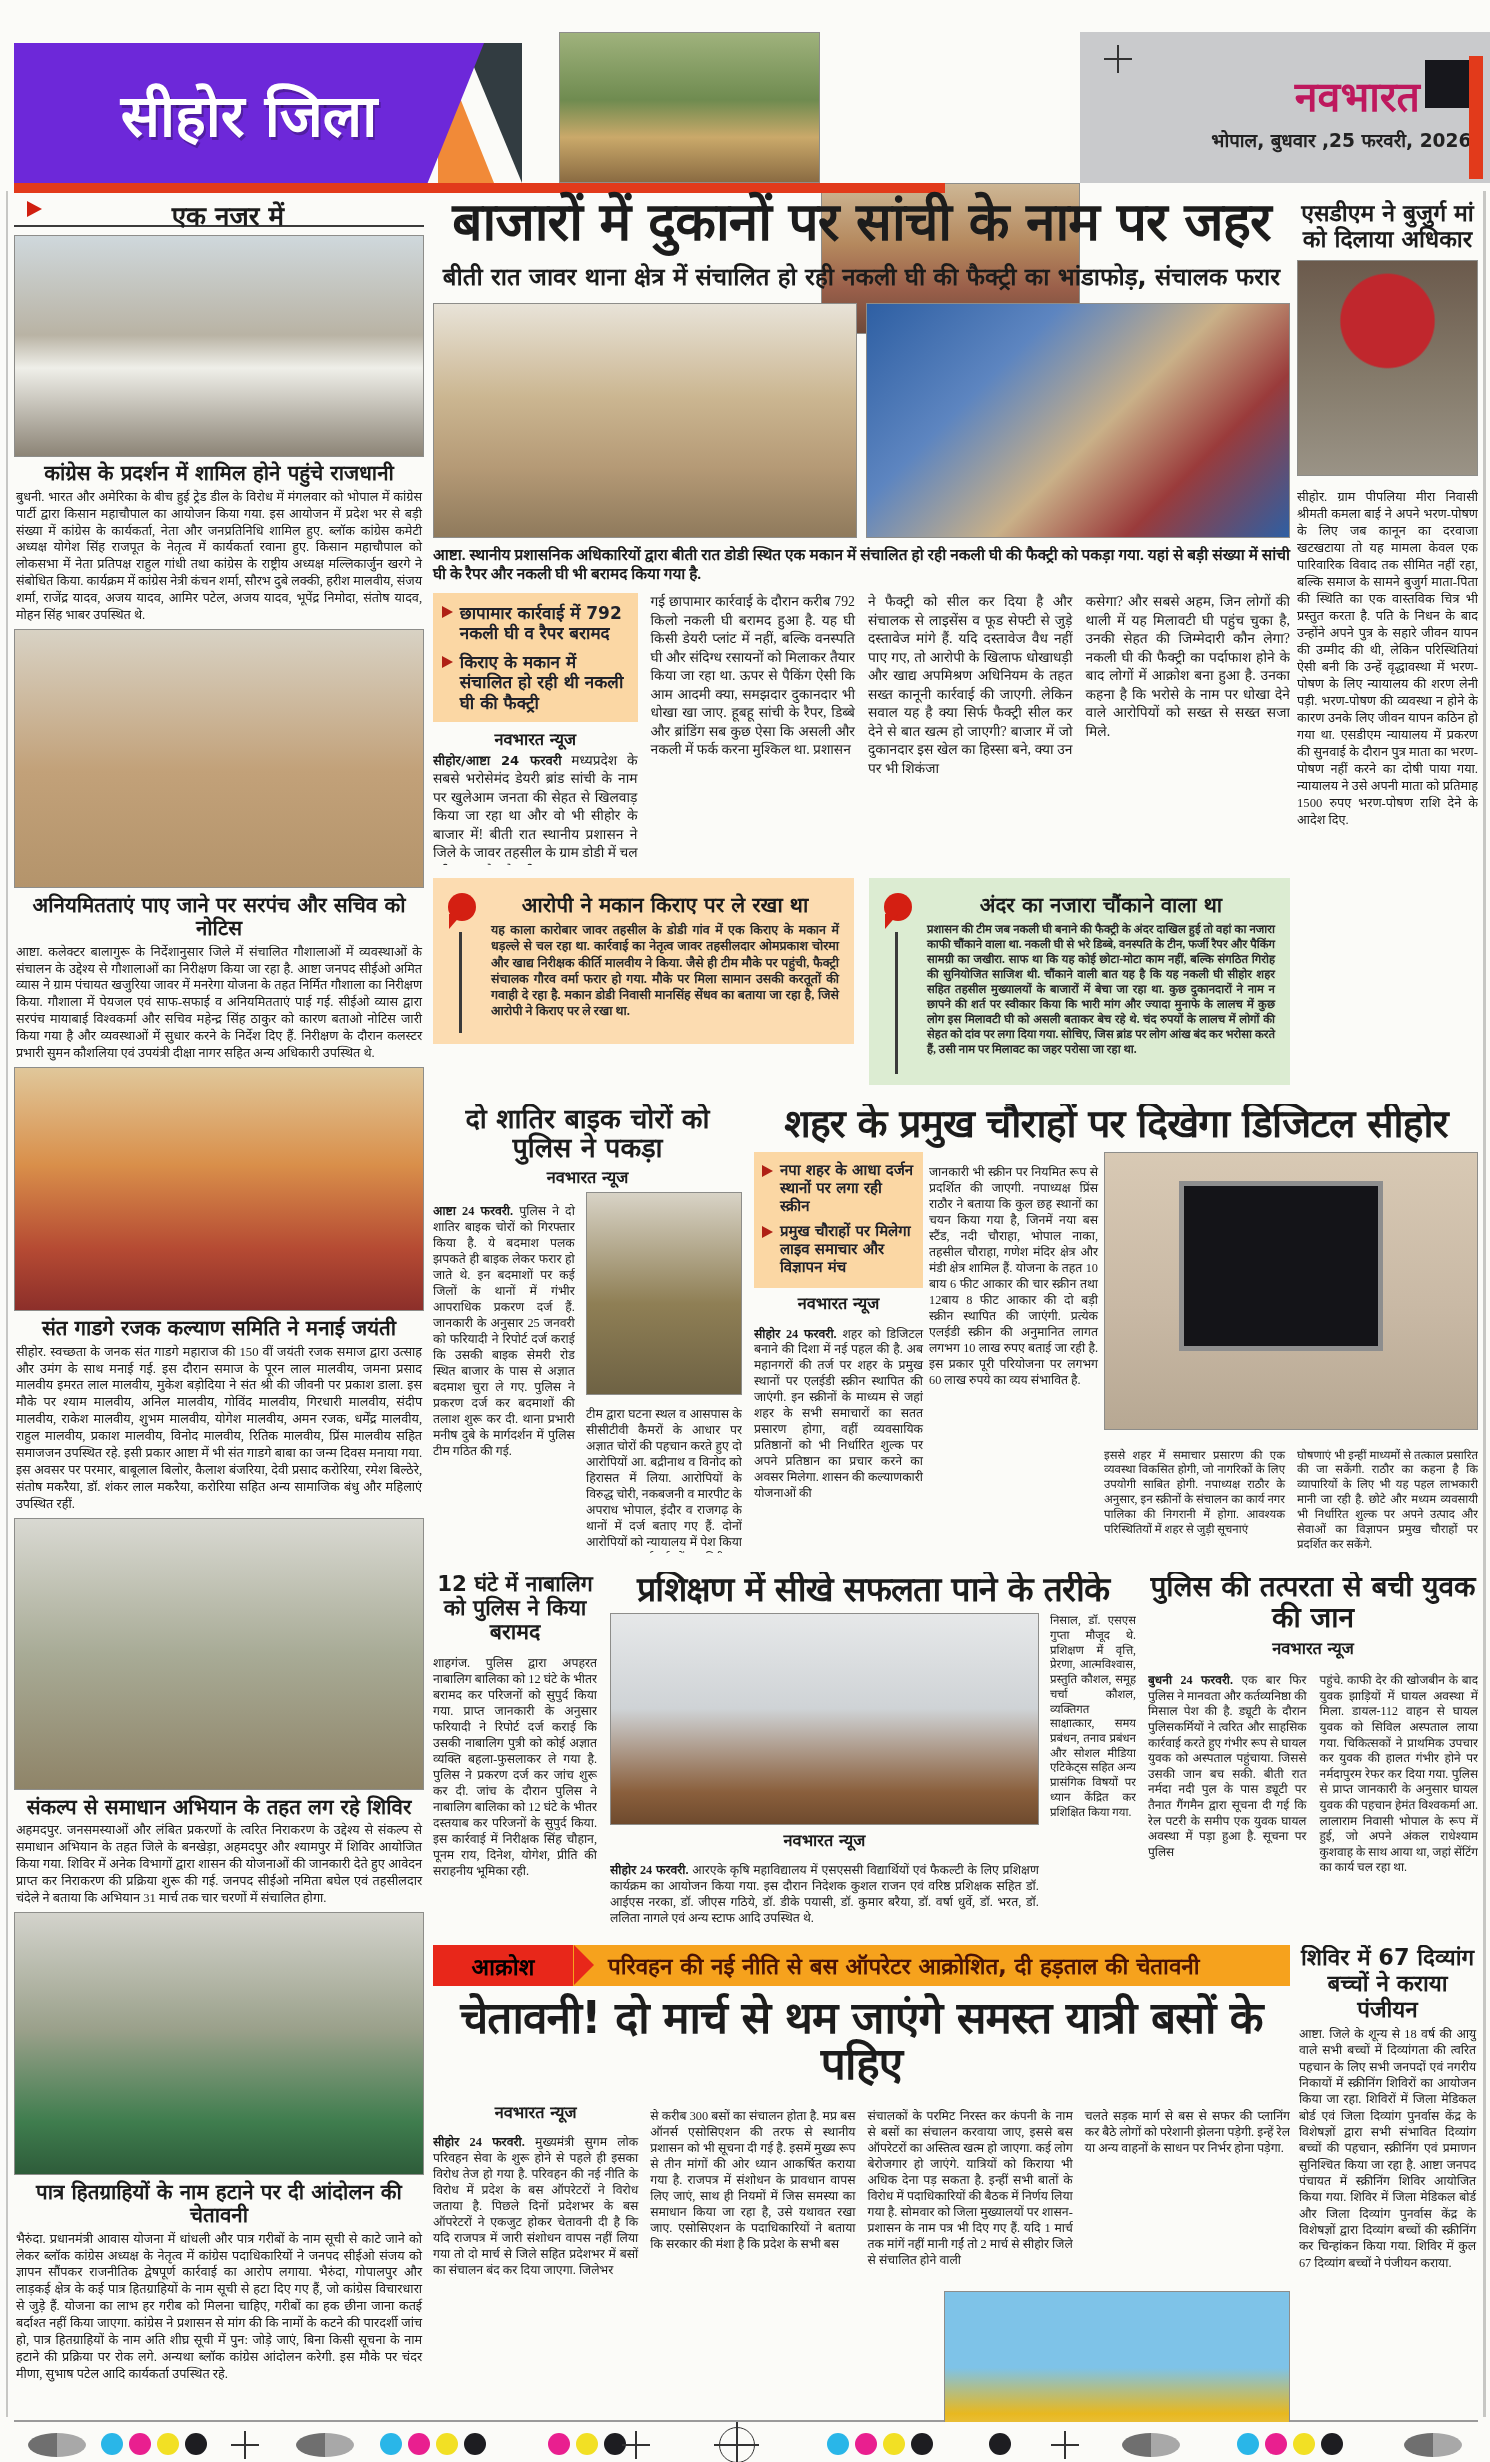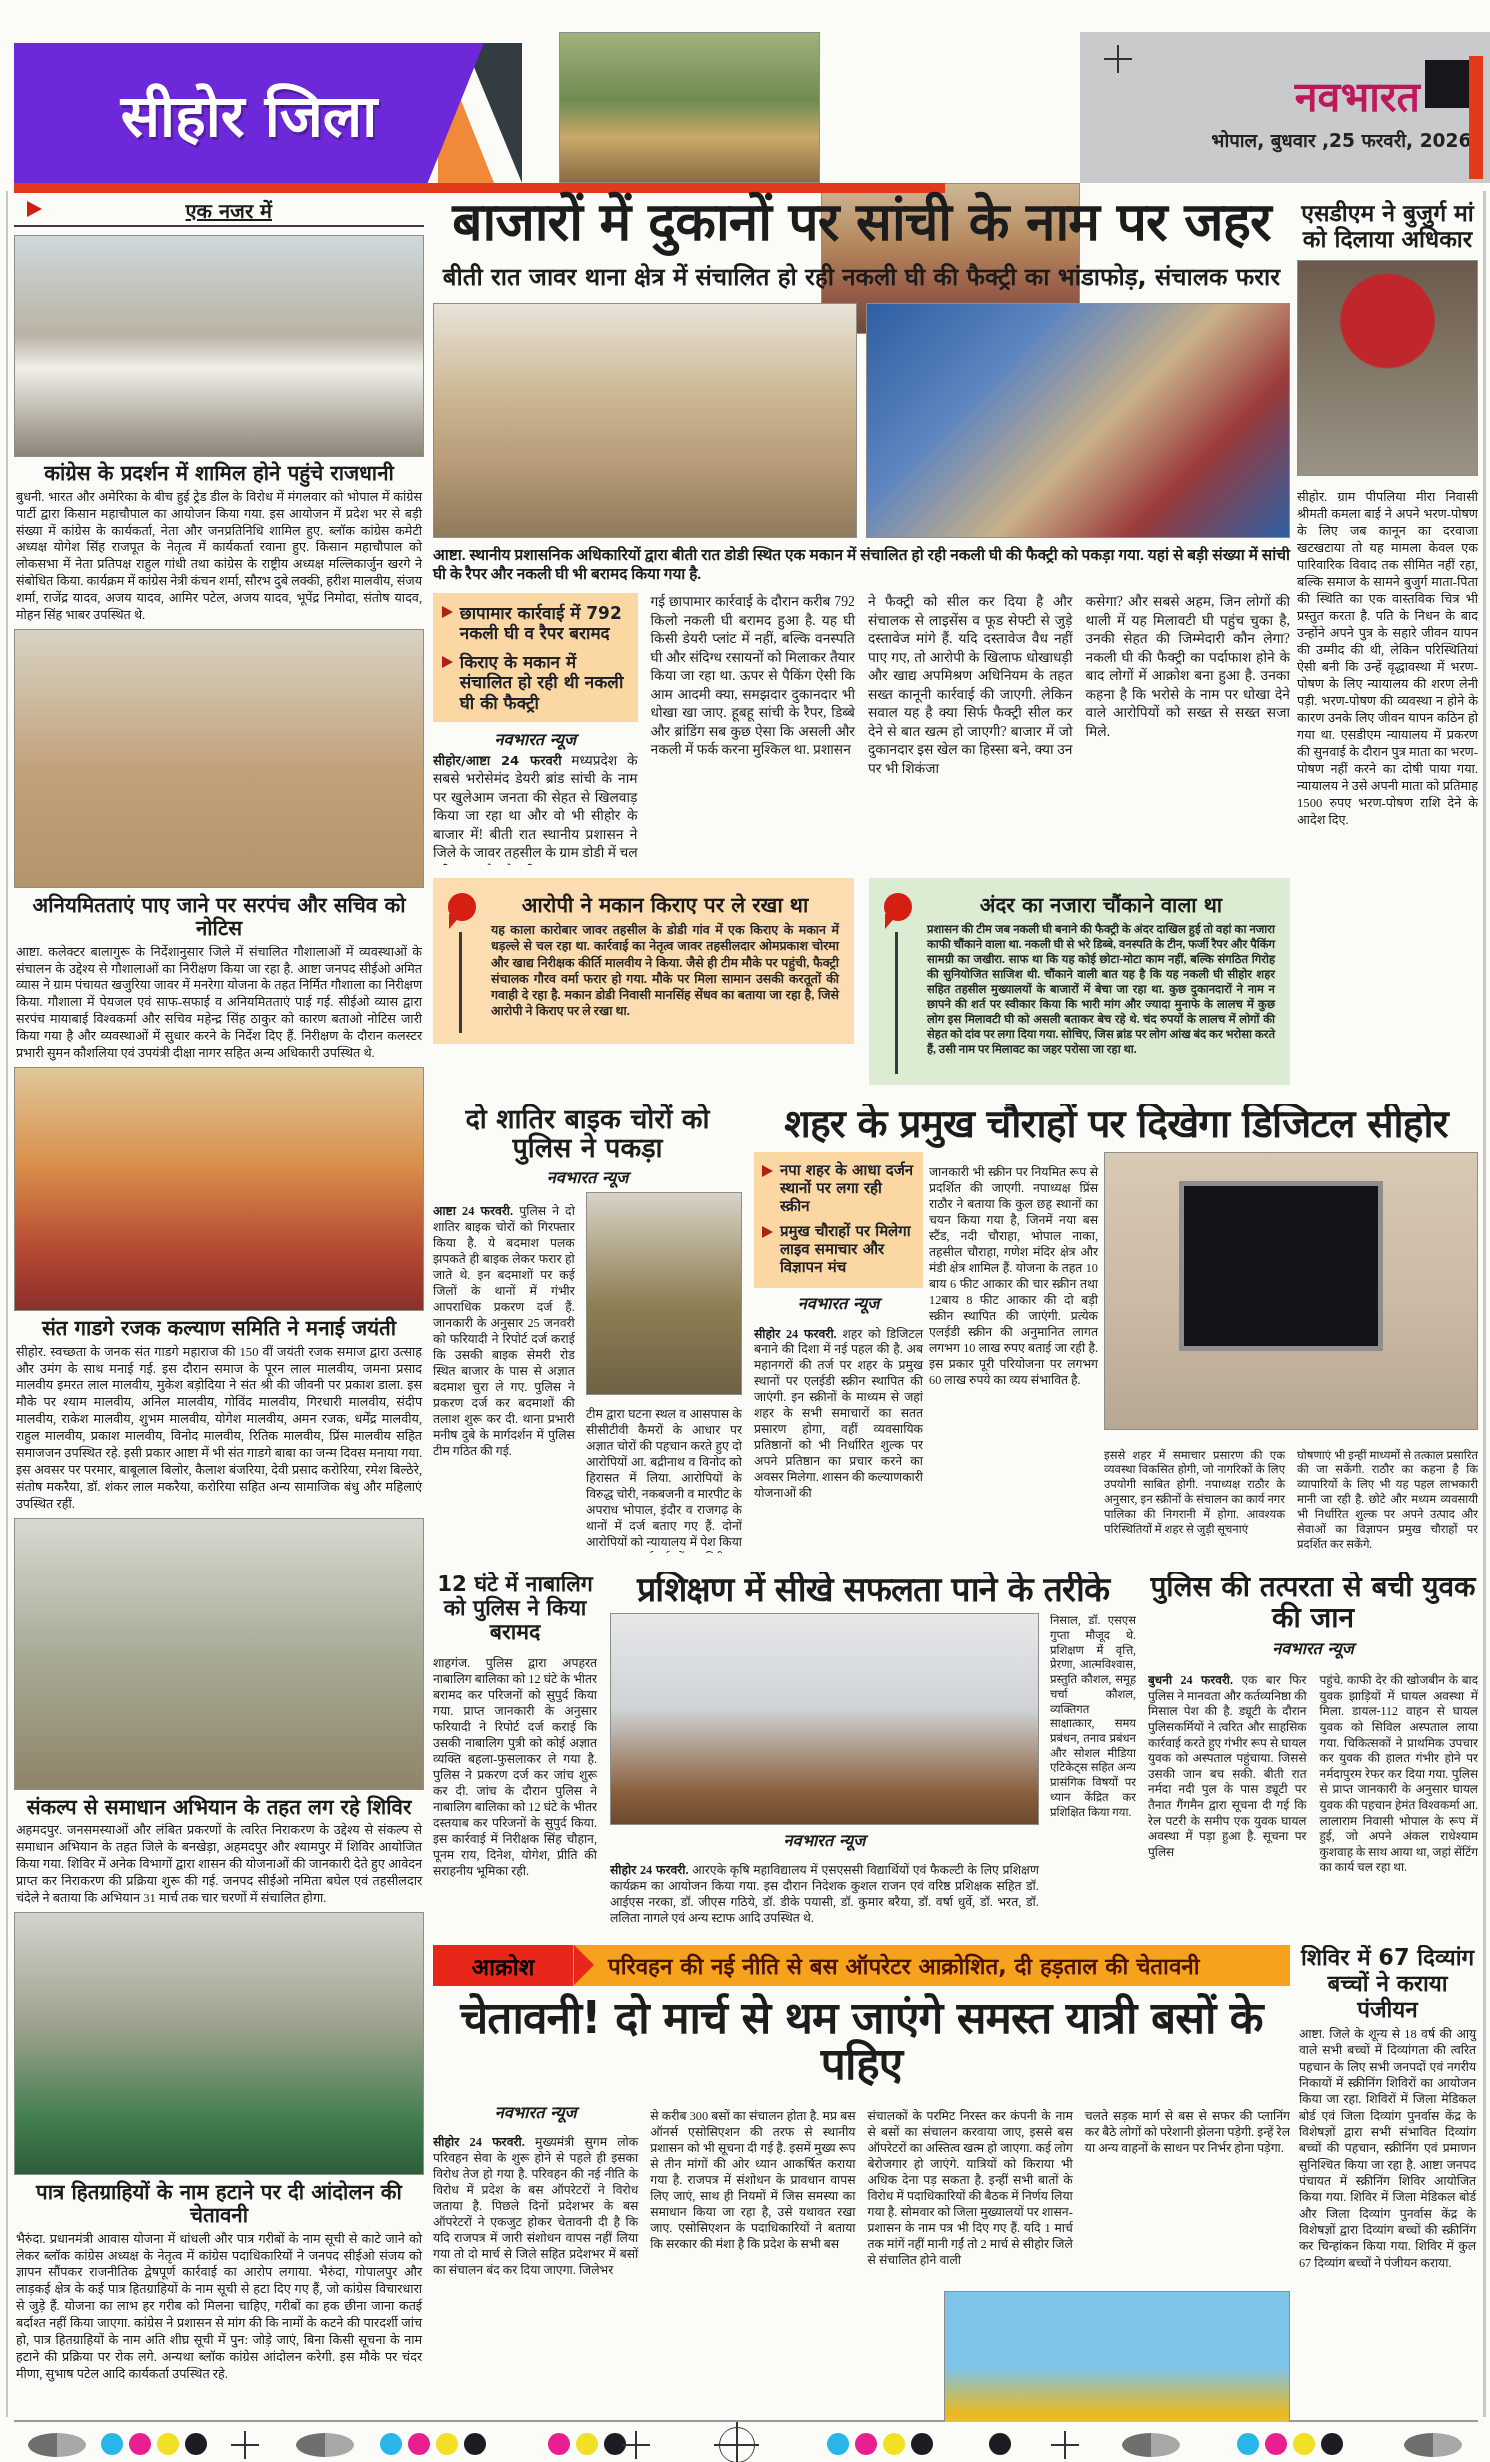--- a/index.html
+++ b/index.html
@@ -39,40 +39,40 @@
   .p-fact2{background:linear-gradient(135deg,#2e5fa3 0%,#5d85c0 30%,#c9b088 55%,#9a3b3b 75%,#2e5fa3 100%);}
   .p-turban{background:radial-gradient(circle at 50% 28%,#c0272d 0 26%,transparent 27%),linear-gradient(180deg,#6b5a4c 0%,#857b6b 55%,#9a9386 100%);}
   .p-police{background:linear-gradient(180deg,#d8d3c6 0%,#8f7f55 55%,#6e6244 100%);}
   .p-led{background:linear-gradient(180deg,#d8c9b4 0%,#c9b9a5 55%,#b7a893 100%);}
   .p-led:after{content:"";position:absolute;left:20%;top:10%;width:52%;height:58%;background:#141418;border:5.6px solid #8e8e8e;}
   .p-class{background:linear-gradient(180deg,#e6e8e9 0%,#cfd3d6 45%,#8a5f3c 85%,#6e4a2e 100%);}
   .p-bus{background:linear-gradient(180deg,#7ec3e8 0%,#7ec3e8 28%,#e8b820 45%,#f3f0e8 75%,#b5362e 90%,#8c8c8c 100%);}
   
   .sb{position:absolute;left:14px;top:197px;width:410px;height:2221px;overflow:hidden;}
   .sb-bar{position:relative;height:28px;border-bottom:2.8px solid #3b3b3b;margin-bottom:7.5px;}
-  .sb-bar .txt{position:absolute;right:152px;top:0;font-family:"DejaVu Sans",sans-serif;font-weight:bold;font-size:20px;text-decoration:underline;}
+  .sb-bar .txt{position:absolute;right:140px;top:0;font-family:"DejaVu Sans",sans-serif;font-weight:bold;font-size:26px;}
   .sb-bar .mark{position:absolute;left:13px;top:3.7px;width:0;height:0;border-left:15px solid #d01f10;border-top:8.4px solid transparent;border-bottom:8.4px solid transparent;}
   .sb .ph{width:100%;margin:5.6px 0;}
   .at{font-family:"DejaVu Sans",sans-serif;font-weight:bold;font-size:20.5px;line-height:1.12;text-align:center;margin:5.6px 1.9px 3.7px;}
   .ab{font-size:12.7px;line-height:1.33;text-align:justify;margin:0 1.9px;}
   .ab b,.bodytext b{font-family:"DejaVu Sans",sans-serif;font-size:.95em;}
   
   .main{position:absolute;left:433px;top:194px;width:857px;}
   .hl1{font-family:"DejaVu Sans",sans-serif;font-weight:bold;font-size:53px;line-height:1.05;text-align:center;letter-spacing:-0.9px;}
   .hl2{font-family:"DejaVu Sans",sans-serif;font-weight:bold;font-size:24px;text-align:center;margin-top:9.3px;}
   .mphotos{display:flex;gap:9.3px;margin-top:11.2px;}
   .mphotos .ph{flex:1;height:235px;}
   .caption{font-weight:bold;font-size:15.4px;line-height:1.28;margin-top:6.5px;text-align:justify;}
   .mcols{display:flex;gap:13px;margin-top:9.3px;height:272px;overflow:hidden;}
   .mcol{flex:1;min-width:0;}
   .bodytext{font-size:13.8px;line-height:1.34;text-align:justify;margin:0;}
   .bullet-box{background:#fbd7a4;padding:9.3px 9.3px 7.5px;margin-bottom:5.6px;}
   .b-item{display:flex;gap:6.5px;font-family:"DejaVu Sans",sans-serif;font-weight:bold;font-size:17px;line-height:1.2;margin-bottom:8.4px;color:#20222b;}
   .b-item .tri{flex:0 0 auto;margin-top:3.7px;width:0;height:0;border-left:11.2px solid #b02015;border-top:6.5px solid transparent;border-bottom:6.5px solid transparent;}
-  .byline{font-family:"DejaVu Sans",sans-serif;font-weight:bold;font-size:16.3px;text-align:center;margin:3.7px 0 1.9px;font-style:italic;}
+  .byline{font-family:"DejaVu Sans",sans-serif;font-weight:bold;font-size:16.3px;text-align:center;margin:3.7px 0 1.9px;}
   .qrow{display:flex;gap:15px;margin-top:13px;align-items:flex-start;}
   .qbox{position:relative;padding:11.2px 15px 9.3px 58px;overflow:hidden;box-sizing:border-box;}
   .q-orange{background:#fcdcb1;flex:0 0 421px;height:166px;}
   .q-green{background:#dcecd2;flex:1;height:207px;}
   .qmark{position:absolute;left:15px;top:15px;width:28px;height:28px;background:#d41f12;border-radius:50% 50% 50% 50%;}
   .qmark:after{content:"";position:absolute;left:0.9px;top:20.5px;width:0;height:0;border-top:15px solid #d41f12;border-right:13px solid transparent;}
   .qrule{position:absolute;left:26px;top:54px;bottom:11.2px;width:2.8px;background:#3a3a3a;}
   .qtitle{font-family:"DejaVu Sans",sans-serif;font-weight:bold;font-size:20.5px;text-align:center;margin-bottom:4.7px;}
   .qbody{font-size:12.5px;line-height:1.3;text-align:justify;font-weight:bold;color:#2a2a2a;}
   

